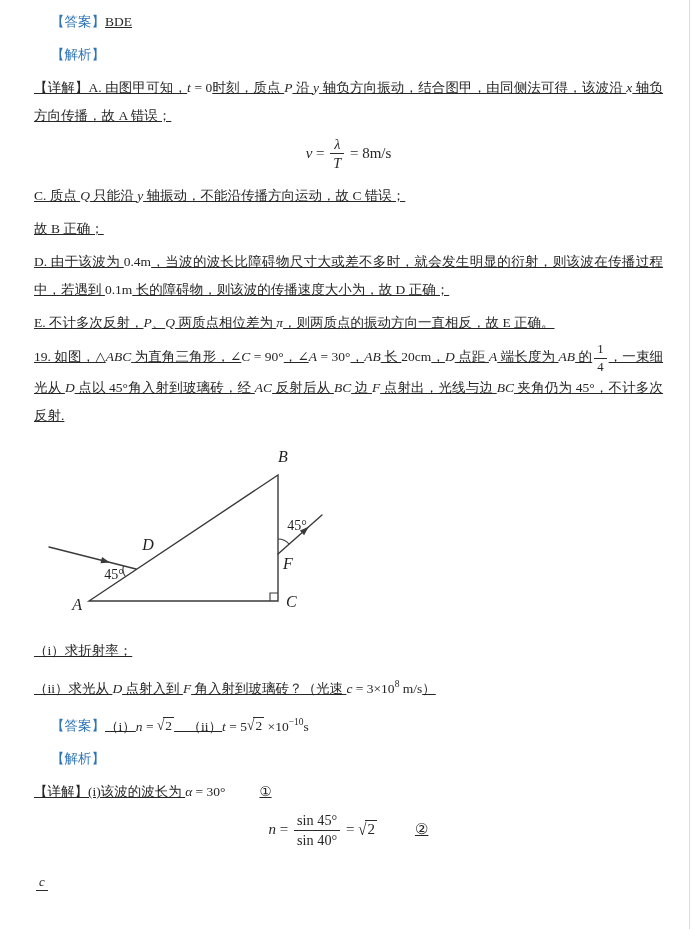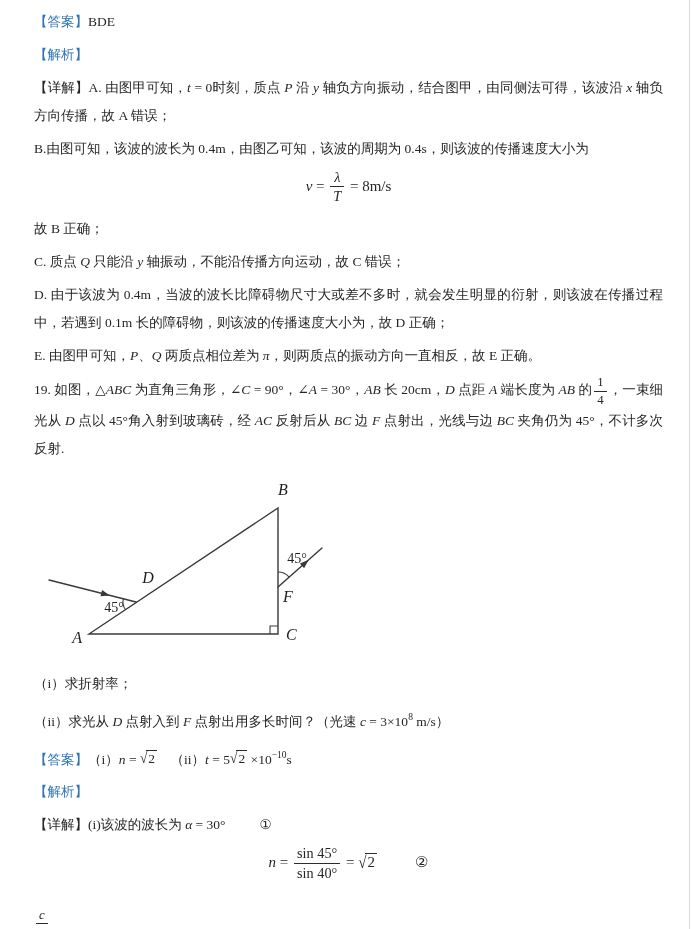--- a/index.html
+++ b/index.html
@@ -4,22 +4,22 @@
 <style>
   html,body{margin:0;padding:0;}
   body{
     width:693px;height:929px;background:#ffffff;overflow:hidden;position:relative;
     font-family:"Liberation Serif","DejaVu Serif",serif;color:#262626;
   }
   .page-edge{position:absolute;top:0;bottom:0;right:3px;width:1px;background:#dcdcdc;}
   .doc{padding:8px 30px 6px 34px;}
   .para{font-size:13.5px;line-height:28px;text-align:justify;margin:0 0 5px 0;}
   .formula{font-size:15px;text-align:center;margin:6px 0 10px 0;line-height:1.2;}
-  .t{color:#262626;}
-  .blue{color:#2e74b5;}
+  .t{color:#262626;text-decoration:underline;}
+  .blue{color:#2e74b5;margin-left:17px;}
   .v{font-style:italic;font-family:"Liberation Serif","DejaVu Serif",serif;}
   .m{font-family:"Liberation Serif","DejaVu Serif",serif;}
   sup.m{font-size:9.5px;}
   .sp{display:inline-block;height:1px;}
   .frac{display:inline-block;vertical-align:-0.75em;text-align:center;line-height:1.15;font-size:0.95em;margin:0 2px;}
   .frac .fn{display:block;padding:0 3px 1px 3px;border-bottom:1px solid #2b2b2b;}
   .frac .fd{display:block;padding:1px 3px 0 3px;}
   .sqrt{white-space:nowrap;}
   .sqrt .rad{display:inline-block;transform:scaleY(1.12);margin-right:-1px;}
   .sqrt .arg{display:inline-block;border-top:1px solid #2b2b2b;padding:0 2px;line-height:1.15;}
@@ -34,26 +34,25 @@
 </head>
 <body>
 
 <div class="page-edge"></div>
 
 <div class="doc">
   <div id="blocks-before">
       <div class="para"><span class="blue">【答案】</span><span class="t">BDE</span></div>
       <div class="para"><span class="blue">【解析】</span></div>
       <div class="para"><span class="t">【详解】A. 由图甲可知，</span><span class="v">t</span><span class="m"> = 0</span><span class="t">时刻，质点 </span><span class="v">P</span><span class="t"> 沿 </span><span class="v">y</span><span class="t"> 轴负方向振动，结合图甲，由同侧法可得，该波沿 </span><span class="v">x</span><span class="t"> 轴负方向传播，故 A 错误；</span></div>
-      <div class="para"><span class="t">B.由图可知，该波的波长为 </span><span class="m">0.4m</span><span class="t">，由图乙可知，该波的周期为 </span><span class="m">0.4s</span><span class="t">，则该波的传播速度大小为</span></div>
       <div class="formula"><span class="v">v</span><span class="m"> = </span><span class="frac m"><span class="fn"><span class="v">λ</span></span><span class="fd"><span class="v">T</span></span></span><span class="m"> = 8m/s</span></div>
+      <div class="para"><span class="t">C. 质点 </span><span class="v">Q</span><span class="t"> 只能沿 </span><span class="v">y</span><span class="t"> 轴振动，不能沿传播方向运动，故 C 错误；</span></div>
       <div class="para"><span class="t">故 B 正确；</span></div>
-      <div class="para"><span class="t">C. 质点 </span><span class="v">Q</span><span class="t"> 只能沿 </span><span class="v">y</span><span class="t"> 轴振动，不能沿传播方向运动，故 C 错误；</span></div>
       <div class="para"><span class="t">D. 由于该波为 </span><span class="m">0.4m</span><span class="t">，当波的波长比障碍物尺寸大或差不多时，就会发生明显的衍射，则该波在传播过程中，若遇到 </span><span class="m">0.1m</span><span class="t"> 长的障碍物，则该波的传播速度大小为，故 D 正确；</span></div>
-      <div class="para"><span class="t">E. 由图甲可知，</span><span class="v">P</span><span class="t">、</span><span class="v">Q</span><span class="t"> 两质点相位差为 </span><span class="v">π</span><span class="t">，则两质点的振动方向一直相反，故 E 正确。</span></div>
+      <div class="para"><span class="t">E. 不计多次反射，</span><span class="v">P</span><span class="t">、</span><span class="v">Q</span><span class="t"> 两质点相位差为 </span><span class="v">π</span><span class="t">，则两质点的振动方向一直相反，故 E 正确。</span></div>
       <div class="para"><span class="t">19. 如图，△</span><span class="v">ABC</span><span class="t"> 为直角三角形，∠</span><span class="v">C</span><span class="m"> = 90°</span><span class="t">，∠</span><span class="v">A</span><span class="m"> = 30°</span><span class="t">，</span><span class="v">AB</span><span class="t"> 长 </span><span class="m">20cm</span><span class="t">，</span><span class="v">D</span><span class="t"> 点距 </span><span class="v">A</span><span class="t"> 端长度为 </span><span class="v">AB</span><span class="t"> 的</span><span class="frac m"><span class="fn"><span class="m">1</span></span><span class="fd"><span class="m">4</span></span></span><span class="t">，一束细光从 </span><span class="v">D</span><span class="t"> 点以 45°角入射到玻璃砖，经 </span><span class="v">AC</span><span class="t"> 反射后从 </span><span class="v">BC</span><span class="t"> 边 </span><span class="v">F</span><span class="t"> 点射出，光线与边 </span><span class="v">BC</span><span class="t"> 夹角仍为 45°，不计多次反射.</span></div>
     </div>
 
   <div class="figure-wrap">
     <svg width="340" height="185" viewBox="0 0 340 185">
 
       <path class="stroke" d="M55 163 L244 37 L244 163 Z"></path>
 
       <path class="thin" d="M236 163 L236 155 L244 155"></path>
 
@@ -72,20 +71,20 @@
       <text class="lbl" x="252" y="169" text-anchor="start">C</text>
       <text class="lbl" x="114" y="112" text-anchor="middle">D</text>
       <text class="lbl" x="249" y="131" text-anchor="start">F</text>
       <text class="ang" x="80" y="141" text-anchor="middle">45°</text>
       <text class="ang" x="263" y="92" text-anchor="middle">45°</text>
     </svg>
   </div>
 
   <div id="blocks-after">
       <div class="para"><span class="t">（i）求折射率；</span></div>
-      <div class="para"><span class="t">（ii）求光从 </span><span class="v">D</span><span class="t"> 点射入到 </span><span class="v">F</span><span class="t"> 点射出用多长时间？（光速 </span><span class="v">c</span><span class="m"> = 3×10</span><sup class="m">8</sup><span class="m"> m/s</span><span class="t">）</span></div>
+      <div class="para"><span class="t">（ii）求光从 </span><span class="v">D</span><span class="t"> 点射入到 </span><span class="v">F</span><span class="t"> 角入射到玻璃砖？（光速 </span><span class="v">c</span><span class="m"> = 3×10</span><sup class="m">8</sup><span class="m"> m/s</span><span class="t">）</span></div>
       <div class="para"><span class="blue">【答案】</span><span class="t">（i）</span><span class="v">n</span><span class="m"> = </span><span class="sqrt m"><span class="rad">√</span><span class="arg">2</span></span><span class="t">　（ii）</span><span class="v">t</span><span class="m"> = 5</span><span class="sqrt m"><span class="rad">√</span><span class="arg">2</span></span><span class="m"> ×10</span><sup class="m">−10</sup><span class="m">s</span></div>
       <div class="para"><span class="blue">【解析】</span></div>
       <div class="para"><span class="t">【详解】(i)该波的波长为 </span><span class="v">α</span><span class="m"> = 30°</span><span class="sp" style="width: 34px;"></span><span class="t">①</span></div>
       <div class="formula"><span class="v">n</span><span class="m"> = </span><span class="frac m"><span class="fn"><span class="m">sin 45°</span></span><span class="fd"><span class="m">sin 40°</span></span></span><span class="m"> = </span><span class="sqrt m"><span class="rad">√</span><span class="arg">2</span></span><span class="sp" style="width: 38px;"></span><span class="t">②</span></div>
       <div class="para"><span class="frac m"><span class="fn"><span class="v">c</span></span></span></div>
     </div>
 </div>
 
 </body></html>

